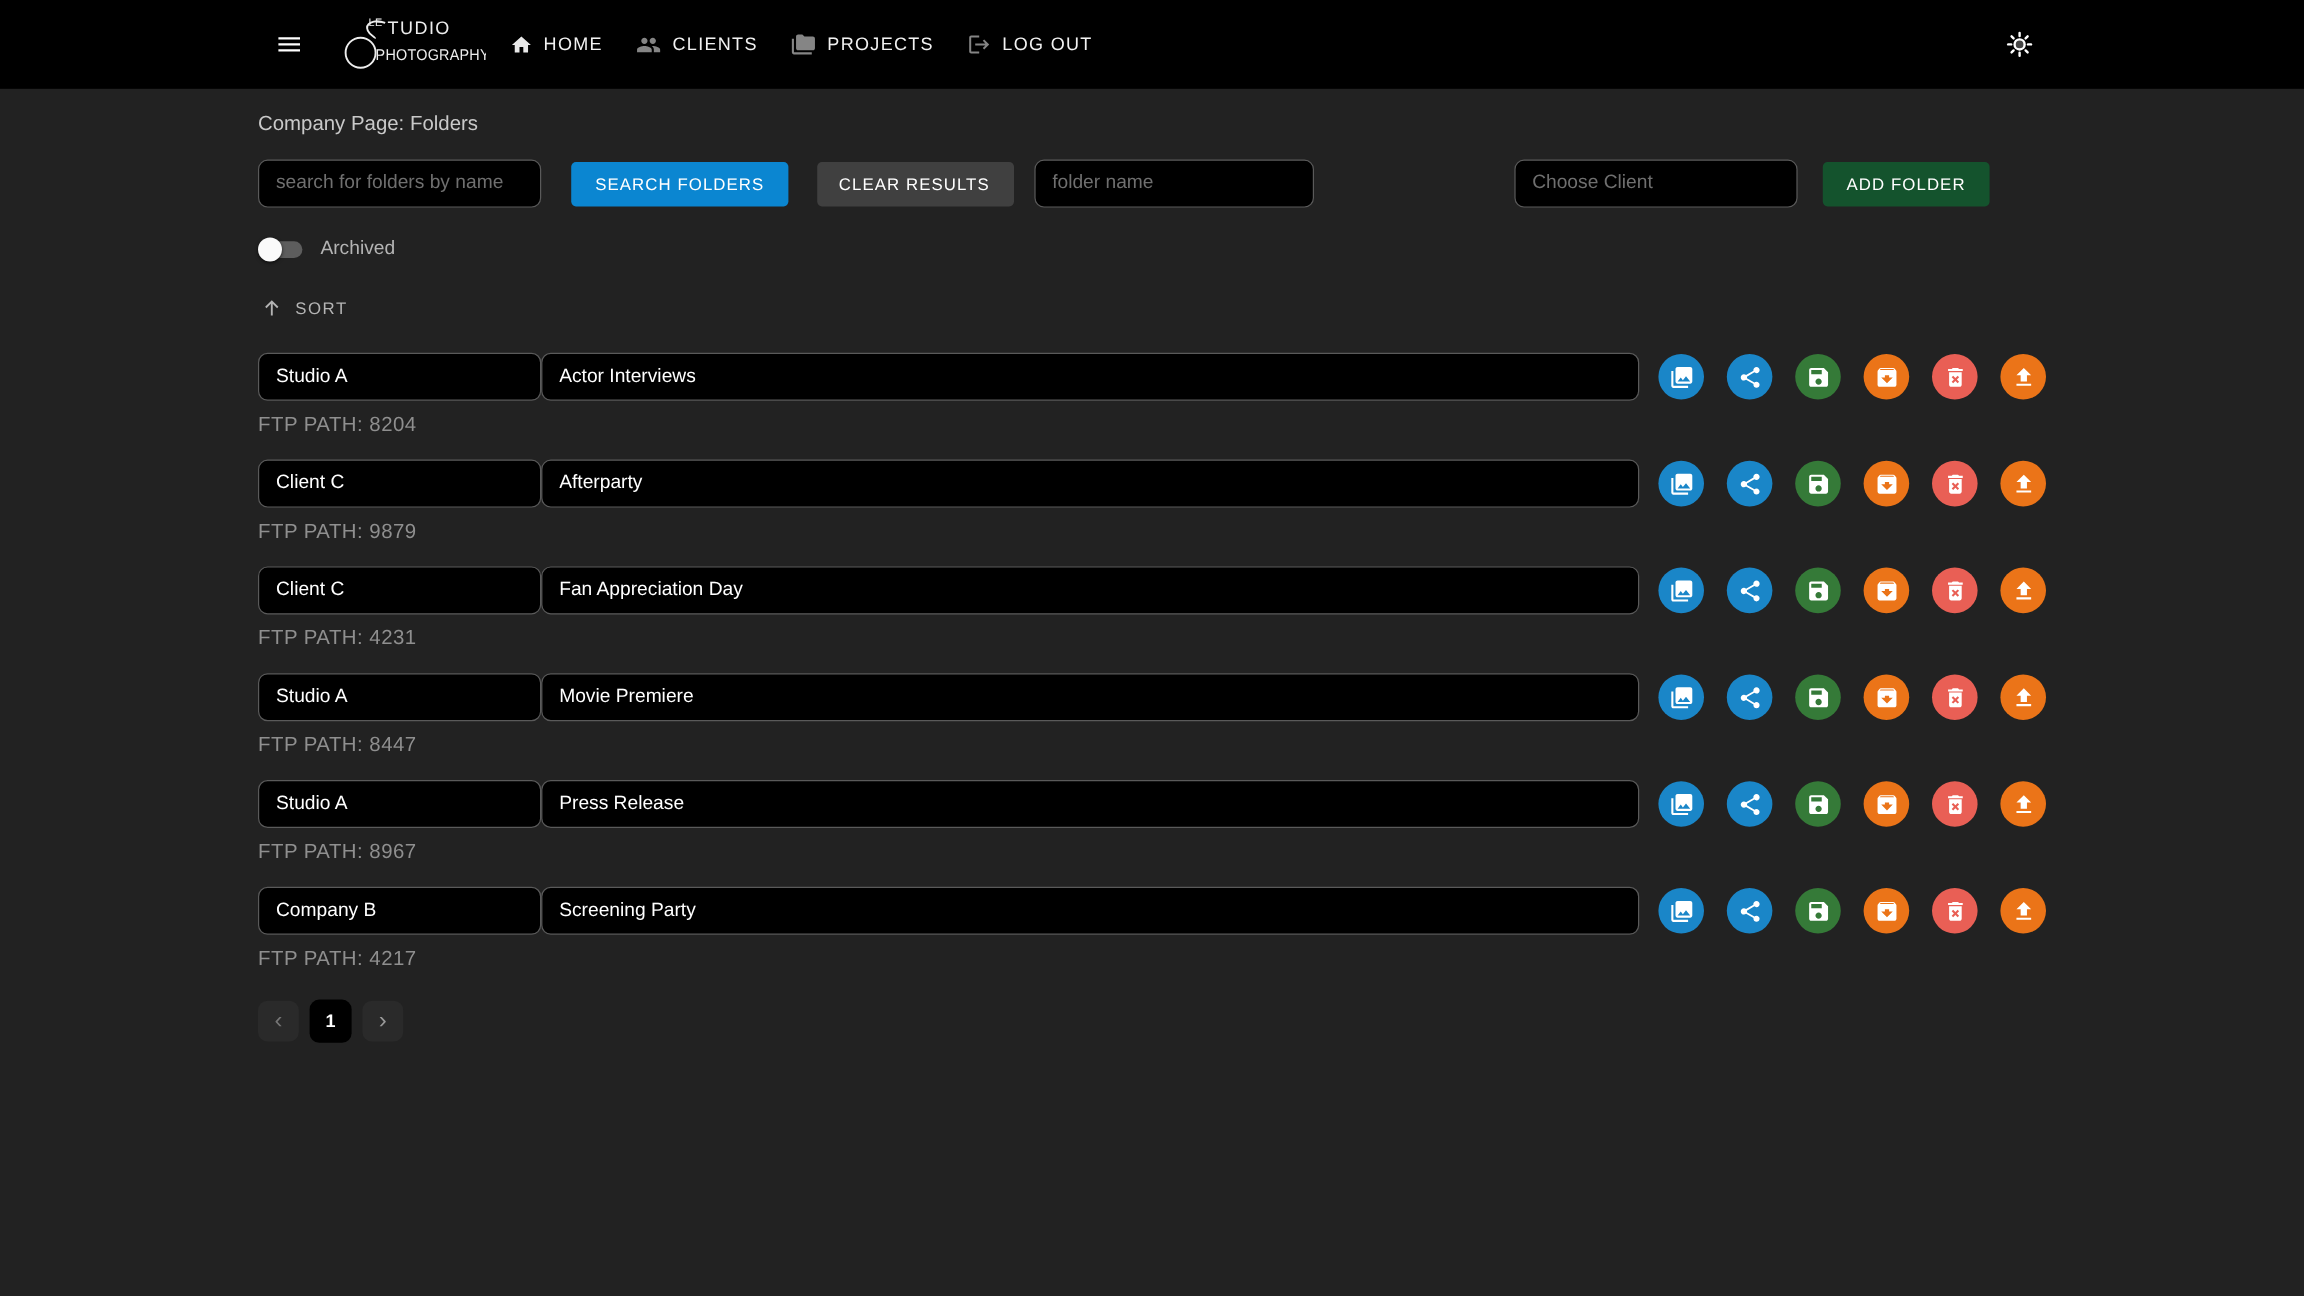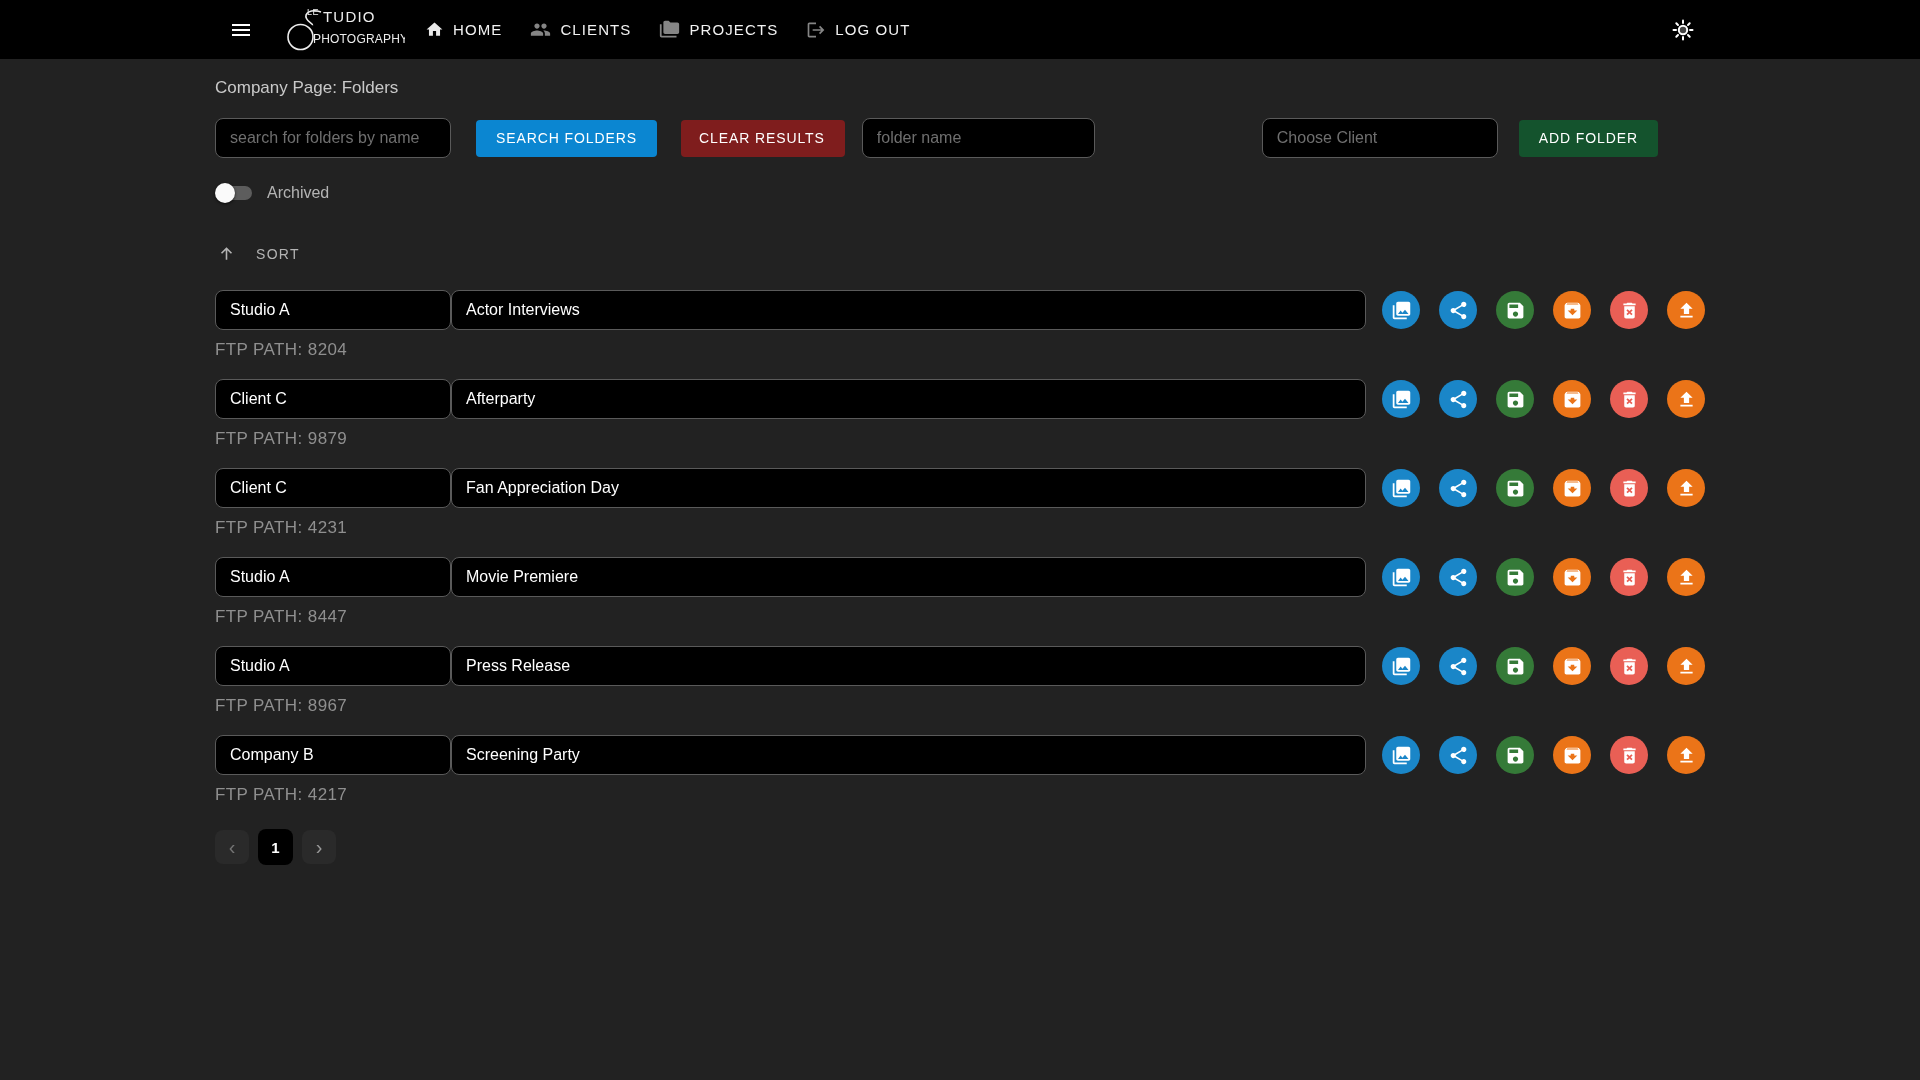--- a/index.html
+++ b/index.html
@@ -4,21 +4,21 @@
 <style>
   * { box-sizing: border-box; margin: 0; padding: 0; }
   html, body { width: 1920px; height: 1080px; }
   body {
     background: #222222;
     font-family: "Liberation Sans", sans-serif;
     overflow: hidden;
   }
 
   
-  .navbar { height: 59px; background: #000; }
+  .navbar { height: 74px; background: #000; }
   .navbar-inner {
     width: 1490px; margin: 0 auto; height: 100%;
     display: flex; align-items: center;
   }
   .menu-btn {
     background: none; border: none; cursor: pointer;
     margin-left: 8px; padding: 6px; display: flex; align-items: center;
   }
   .brand { margin-left: 24px; display: flex; align-items: center; cursor: pointer; }
   .brand text { fill: #ededed; font-family: "Liberation Sans", sans-serif; }
@@ -64,21 +64,21 @@
     position: absolute; left: 3px; top: 3px; width: 34px; height: 14px;
     border-radius: 7px; background: #5d5d5d;
   }
   .switch-knob {
     position: absolute; left: 0; top: 0; width: 20px; height: 20px;
     border-radius: 50%; background: #fafafa; box-shadow: 0 1px 3px rgba(0,0,0,.7);
   }
   .archived-label { color: #b4b4b4; font-size: 16px; }
 
   .sort-row {
-    margin-top: 38px; display: inline-flex; align-items: center; gap: 20px;
+    margin-top: 26px; display: inline-flex; align-items: center; gap: 10px;
     color: #b4b4b4; font-size: 14px; letter-spacing: 1.3px; cursor: pointer;
     padding: 3px 2px;
   }
   .sort-row svg { fill: #b4b4b4; }
 
   
   .folder-list { margin-top: 23px; }
   .folder-row { margin-bottom: 19px; }
   .row-main { display: flex; align-items: center; }
   .client-input { width: 236px; }
@@ -172,21 +172,21 @@
   </div>
 </header>
 
 <main class="container">
 
   <div class="current-page">Company Page: Folders</div>
 
   <div class="toolbar">
     <input class="tb-input w-search" placeholder="search for folders by name" style="">
     <button class="btn btn-search" style="background: rgb(11, 134, 209);">SEARCH FOLDERS</button>
-    <button class="btn btn-clear" style="background: #7f1d1d; padding-left: 18px;">CLEAR RESULTS</button>
+    <button class="btn btn-clear" style="background: #404040; padding-left: 18px;">CLEAR RESULTS</button>
     <input class="tb-input w-foldername" placeholder="folder name" style="">
     <input class="tb-input w-client" placeholder="Choose Client" style="">
     <button class="btn btn-add" style="background: #14532d;">ADD FOLDER</button>
   </div>
 
   <div class="archived-row">
     <div class="switch">
       <div class="switch-track"></div>
       <div class="switch-knob"></div>
     </div>

